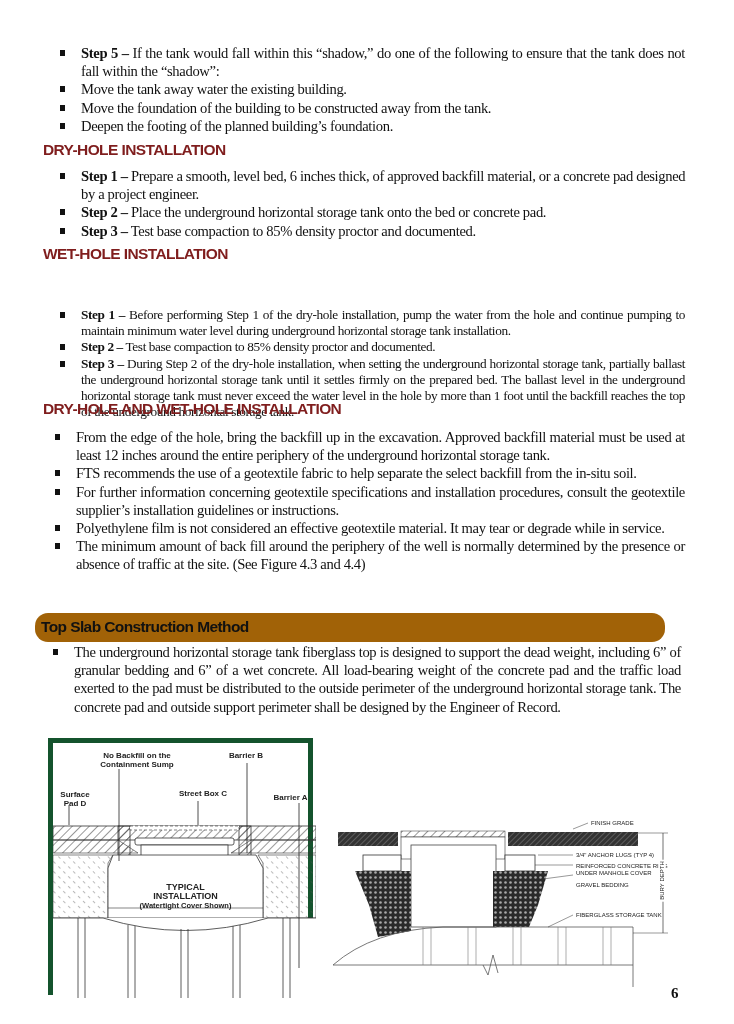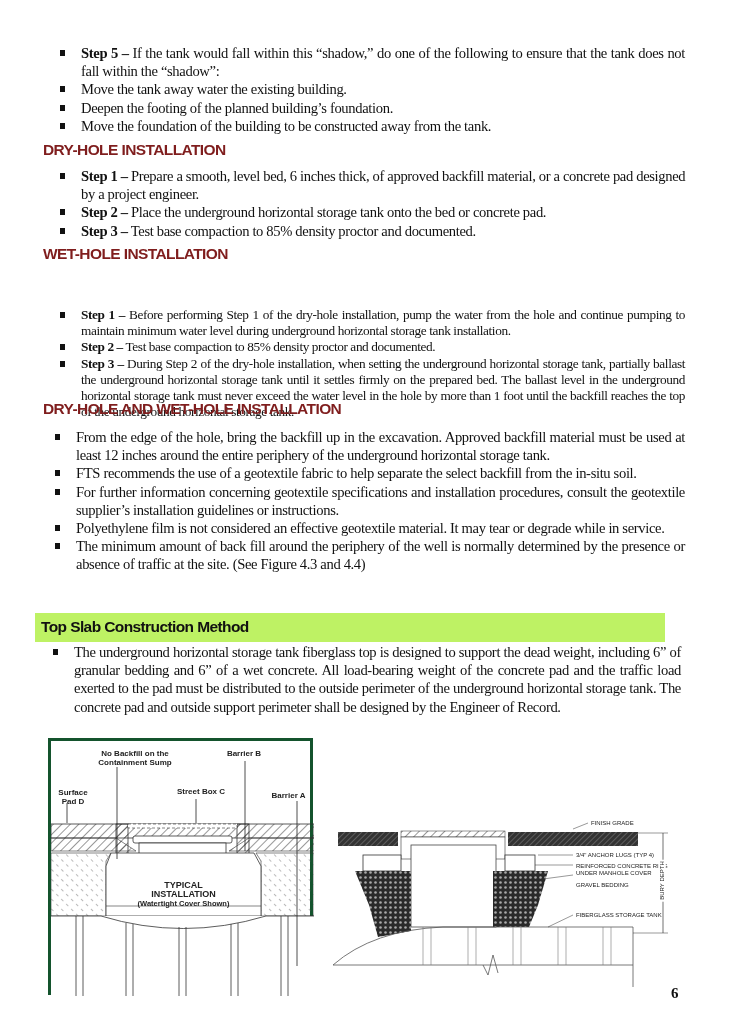--- a/index.html
+++ b/index.html
@@ -4,24 +4,24 @@
 <style>
   html, body { margin:0; padding:0; background:#ffffff; }
   body { width:734px; height:1024px; position:relative; overflow:hidden; color:#111; }
   .list { position:absolute; margin:0; padding:0; list-style:none; font-family:"Liberation Serif","DejaVu Serif",serif; font-size:14.6px; line-height:18.2px; letter-spacing:-0.35px; }
   .list li { position:relative; padding-left:21px; }
   .list li .bul { position:absolute; left:0; top:6px; width:5px; height:6px; background:#111; }
   .list.small { font-size:13.3px; line-height:16.2px; letter-spacing:-0.4px; }
   .list.small li .bul { top:5px; }
   .just li { text-align:justify; }
   .heading { position:absolute; font-family:Liberation Sans, sans-serif; font-weight:bold; font-size:15.5px; letter-spacing:-0.6px; color:#7f1d1d; }
-  .bar { position:absolute; left:35px; top:613px; width:630px; height:29px; background:#bef264; }
+  .bar { position:absolute; left:35px; top:613px; width:630px; height:29px; background:#a16207;border-radius:13px; }
   .bar span { position:absolute; left:6px; top:5px; font-family:"Liberation Sans","DejaVu Sans",sans-serif; font-weight:bold; font-size:15.5px; letter-spacing:-0.6px; }
   b { font-weight:bold; }
-  .fig-left { position:absolute; left:48px; top:738px; width:265px; height:257px; border:3px solid #14532d; box-sizing:border-box; background:#fff; }
+  .fig-left { position:absolute; left:48px; top:738px; width:265px; height:257px; border:5px solid #14532d; box-sizing:border-box; background:#fff; }
   .fig-right { position:absolute; left:333px; top:815px; width:366px; height:172px; }
   .flabel { position:absolute; font-family:"Liberation Sans","DejaVu Sans",sans-serif; font-weight:bold; font-size:8px; line-height:9px; text-align:center; color:#222; }
   .rlabel { position:absolute; font-family:"Liberation Sans","DejaVu Sans",sans-serif; font-size:6px; line-height:7px; color:#222; white-space:nowrap; }
   .pagenum { position:absolute; left:671px; top:985px; font-family:"Liberation Serif","DejaVu Serif",serif; font-weight:bold; font-size:15px; }
 </style>
 </head>
 <body>
 
 <svg width="0" height="0" style="position:absolute">
   <defs>
@@ -38,22 +38,22 @@
     <pattern id="grade" width="4" height="4" patternUnits="userSpaceOnUse" patternTransform="rotate(45)">
       <rect width="4" height="4" fill="#333"></rect>
       <line x1="0" y1="0" x2="0" y2="4" stroke="#888" stroke-width="1"></line>
     </pattern>
   </defs>
 </svg>
 
 <ul class="list just" style="left:60px; top:44px; width:625px;">
   <li><span class="bul"></span><b>Step 5 –</b><span> If  the tank would fall within this “shadow,” do one of the following to ensure that the tank does not fall within the “shadow”:</span></li>
   <li><span class="bul"></span><span>Move the tank away water the existing building.</span></li>
+  <li><span class="bul"></span><span>Move the foundation of the building to be constructed away from the tank.</span></li>
   <li><span class="bul"></span><span>Deepen the footing of the planned building’s foundation.</span></li>
-  <li><span class="bul"></span><span>Move the foundation of the building to be constructed away from the tank.</span></li>
 </ul>
 
 <div class="heading" style="left:43px; top:141px;">DRY-HOLE INSTALLATION</div>
 <ul class="list" style="left:60px; top:167px; width:630px;">
   <li><span class="bul"></span><b>Step 1 –</b><span> Prepare a smooth, level bed, 6 inches thick, of approved backfill material, or a concrete pad designed by a project engineer.</span></li>
   <li><span class="bul"></span><b>Step 2 –</b><span> Place the underground horizontal storage tank onto the bed or concrete pad.</span></li>
   <li><span class="bul"></span><b>Step 3 –</b><span> Test base compaction to 85% density proctor and documented.</span></li>
 </ul>
 
 <div class="heading" style="left:43px; top:245px;text-align:right;">WET-HOLE INSTALLATION</div>

